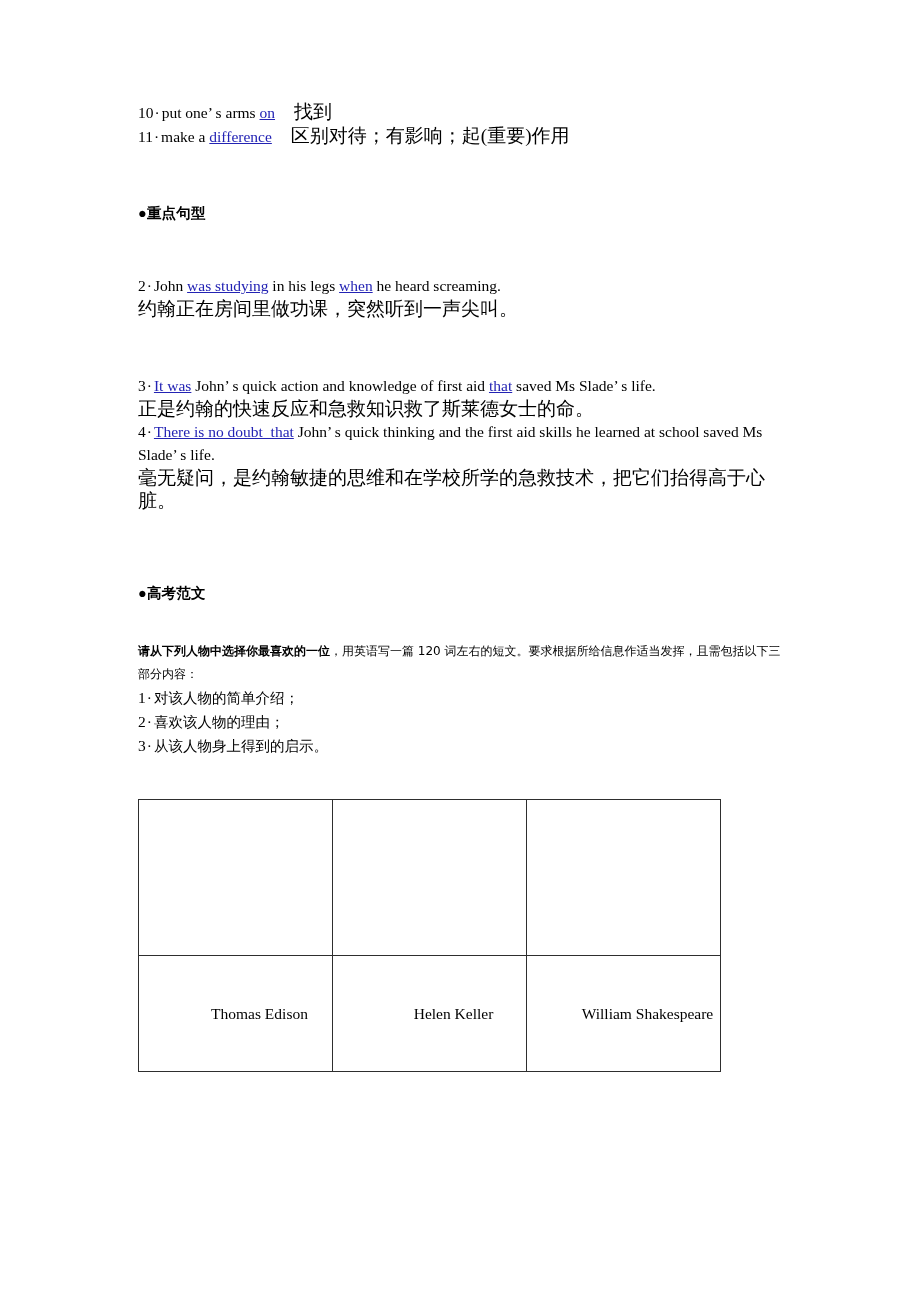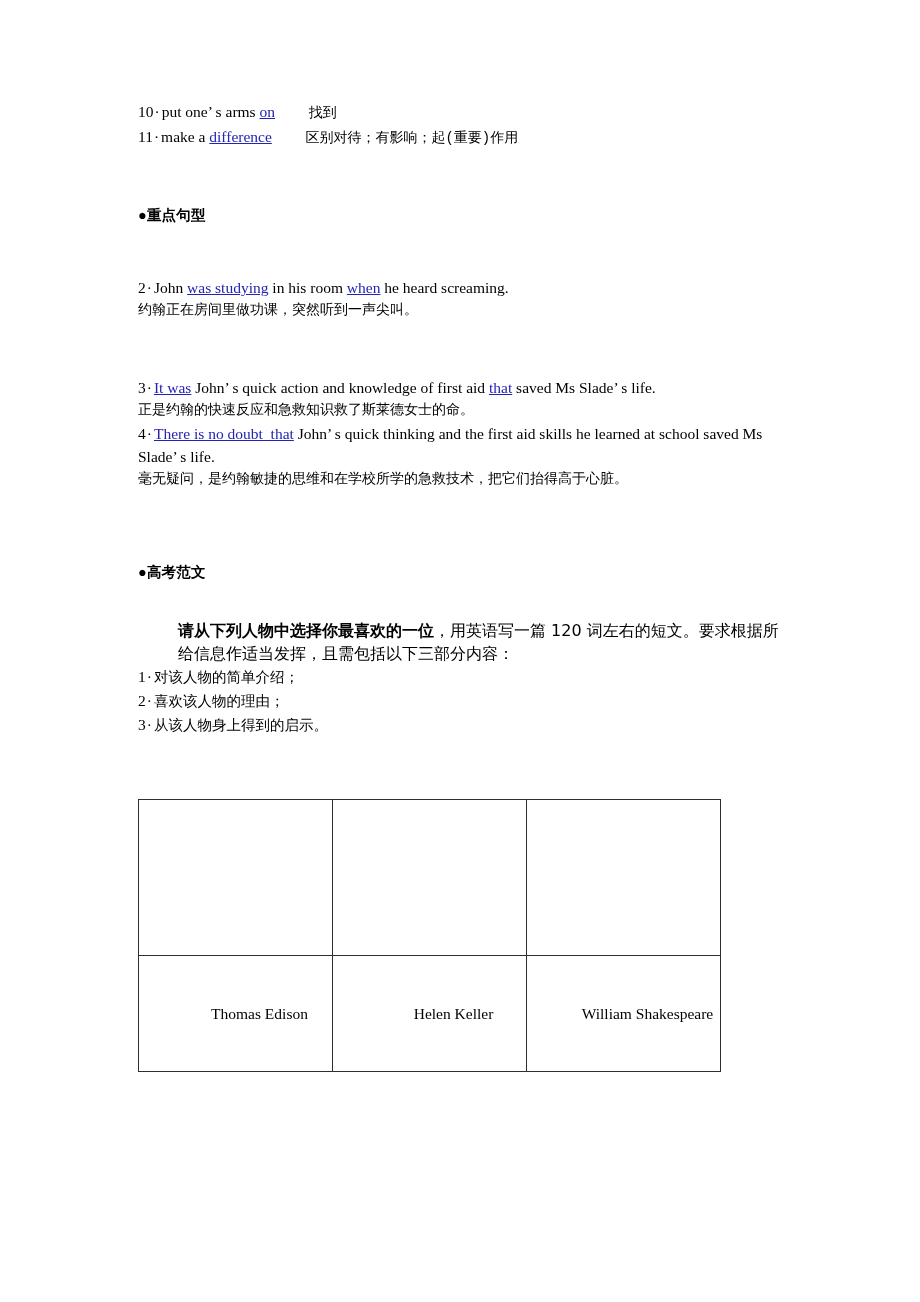--- a/index.html
+++ b/index.html
@@ -47,22 +47,22 @@
 
   .sep {
     padding: 0 2px 0 1px;
   }
 
   .en {
     font-family: "Liberation Serif", "DejaVu Serif", serif;
   }
 
   .cn {
-    font-family: Liberation Mono, monospace;
-    font-size: 14px;
+    font-family: Liberation Serif, serif;
+    font-size: 19px;
   }
 
   
   .key {
     color: #2323b4;
     text-decoration: underline;
     text-underline-offset: 1px;
   }
 
   
@@ -78,24 +78,23 @@
   
   .sp-1 { height: 56px; }
   .sp-2 { height: 36px; }
   .sp-4 { height: 50px; }
   .sp-5 { height: 54px; }
   .sp-7 { height: 18px; }
 
   
   .prompt {
     font-family: "DejaVu Sans", "Liberation Sans", sans-serif;
-    font-size: 16px;
+    font-size: 12px;
     line-height: 23px;
     color: #000000;
-    margin-left: 40px;
   }
   .prompt b {
     font-weight: bold;
   }
 
   .listline {
     font-family: "DejaVu Sans", "Liberation Sans", sans-serif;
     font-size: 14.5px;
     line-height: 23px;
     color: #000000;
@@ -150,21 +149,21 @@
     </div>
 
     <div class="sp-1"></div>
 
     <div class="heading">●重点句型</div>
 
     <div class="sp-4"></div>
 
 
     <div class="line">
-      <span class="num">2</span><span class="sep">·</span><span class="en">John </span><span class="en key">was studying</span><span class="en"> in his room </span><span class="en key">when</span><span class="en"> he heard screaming.</span>
+      <span class="num">2</span><span class="sep">·</span><span class="en">John </span><span class="en key">was studying</span><span class="en"> in his legs </span><span class="en key">when</span><span class="en"> he heard screaming.</span>
     </div>
     <div class="line cn">约翰正在房间里做功课，突然听到一声尖叫。</div>
 
     <div class="sp-5"></div>
 
     <div class="line">
       <span class="num">3</span><span class="sep">·</span><span class="en key">It was</span><span class="en"> John’ s quick action and knowledge of first aid </span><span class="en key">that</span><span class="en"> saved Ms Slade’ s life.</span>
     </div>
     <div class="line cn">正是约翰的快速反应和急救知识救了斯莱德女士的命。</div>
 

